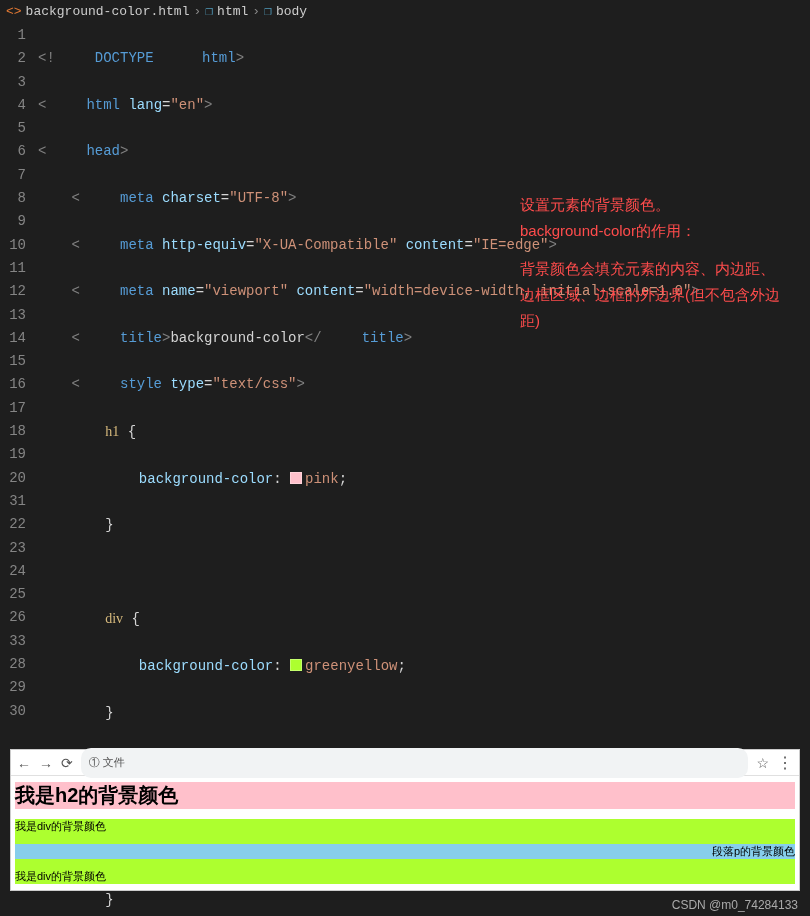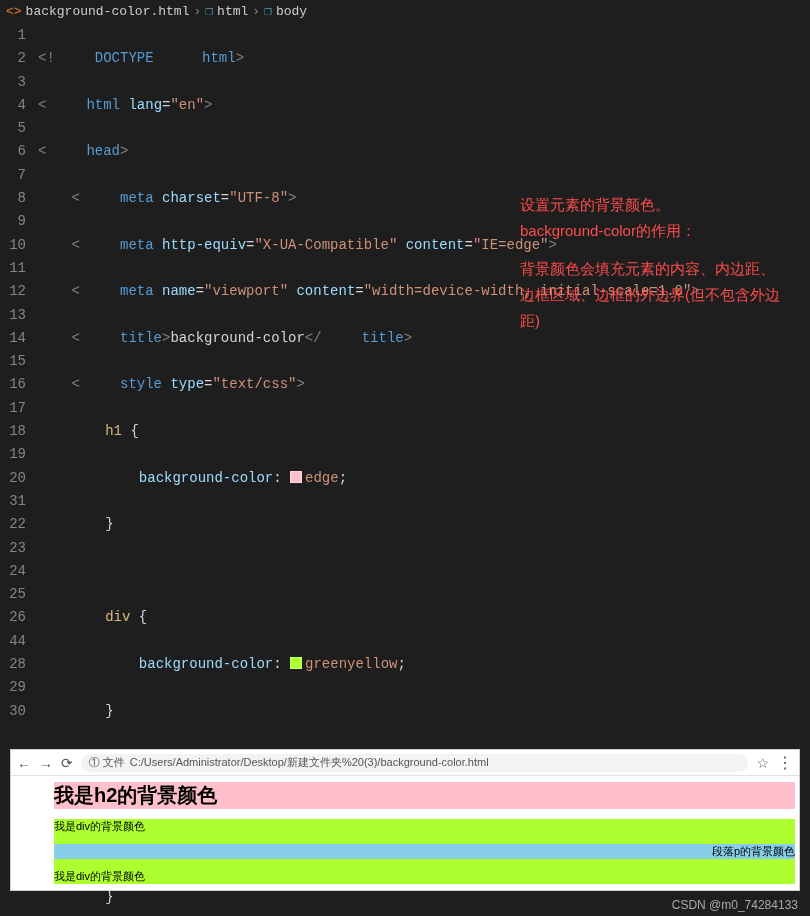--- a/index.html
+++ b/index.html
@@ -56,21 +56,21 @@
     line-height: 26px;
     pointer-events: none;
     width: 260px;
   }
   .annotation .blk2 { margin-top: 12px; }
   
   .c-gray { color: #808080; }
   .c-blue { color: #569cd6; margin-left: 40px; }
   .c-lightblue { color: #9cdcfe; }
   .c-string { color: #ce9178; }
-  .c-yellow { color: #d7ba7d; }
+  .c-yellow { color: #d7ba7d; font-family: Liberation Serif, serif; }
   .c-white { color: #d4d4d4; }
   .swatch {
     display: inline-block;
     width: 12px; height: 12px;
     vertical-align: -1px;
     margin-right: 3px;
     border: 1px solid rgba(255,255,255,0.3);
   }
   .sw-pink { background: pink; }
   .sw-greenyellow { background: greenyellow; }
@@ -94,33 +94,32 @@
     border-bottom: 1px solid #e0e0e0;
     padding: 0 6px;
     gap: 8px;
   }
   .bb-arrow { color: #555; font-size: 14px; }
   .bb-reload { color: #555; font-size: 14px; }
   .bb-url {
     flex: 1;
     display: flex;
     align-items: center;
-    height: 18px;
+    height: 30px;
     background: #f1f3f4;
     border-radius: 10px;
     padding: 0 8px;
     font-size: 11px;
     color: #555;
     gap: 5px;
   }
   .bb-star { color: #555; font-size: 14px; }
   .bb-menu { color: #555; font-size: 16px; }
   .page {
     padding: 2px 4px 6px 4px;
-    margin-left: 39px;
   }
   .page h2 {
     font-size: 20px;
     font-weight: bold;
     margin: 4px 0 10px 0;
     background: pink;
     color: #000;
     font-family: "Microsoft YaHei", sans-serif;
   }
   .page .divblock {
@@ -177,36 +176,36 @@
     <div>17</div>
     <div>18</div>
     <div>19</div>
     <div>20</div>
     <div>31</div>
     <div>22</div>
     <div>23</div>
     <div>24</div>
     <div>25</div>
     <div>26</div>
-    <div>44</div>
+    <div>33</div>
     <div>28</div>
     <div>29</div>
     <div>30</div>
   </div>
   <div class="code">
 <div><span class="c-gray">&lt;!</span><span class="c-blue">DOCTYPE</span> <span class="c-blue">html</span><span class="c-gray">&gt;</span></div>
 <div><span class="c-gray">&lt;</span><span class="c-blue">html</span> <span class="c-lightblue">lang</span><span class="c-white">=</span><span class="c-string">"en"</span><span class="c-gray">&gt;</span></div>
 <div><span class="c-gray">&lt;</span><span class="c-blue">head</span><span class="c-gray">&gt;</span></div>
 <div>    <span class="c-gray">&lt;</span><span class="c-blue">meta</span> <span class="c-lightblue">charset</span><span class="c-white">=</span><span class="c-string">"UTF-8"</span><span class="c-gray">&gt;</span></div>
 <div>    <span class="c-gray">&lt;</span><span class="c-blue">meta</span> <span class="c-lightblue">http-equiv</span><span class="c-white">=</span><span class="c-string">"X-UA-Compatible"</span> <span class="c-lightblue">content</span><span class="c-white">=</span><span class="c-string">"IE=edge"</span><span class="c-gray">&gt;</span></div>
 <div>    <span class="c-gray">&lt;</span><span class="c-blue">meta</span> <span class="c-lightblue">name</span><span class="c-white">=</span><span class="c-string">"viewport"</span> <span class="c-lightblue">content</span><span class="c-white">=</span><span class="c-string">"width=device-width, initial-scale=1.0"</span><span class="c-gray">&gt;</span></div>
 <div>    <span class="c-gray">&lt;</span><span class="c-blue">title</span><span class="c-gray">&gt;</span><span class="c-white">background-color</span><span class="c-gray">&lt;/</span><span class="c-blue">title</span><span class="c-gray">&gt;</span></div>
 <div>    <span class="c-gray">&lt;</span><span class="c-blue">style</span> <span class="c-lightblue">type</span><span class="c-white">=</span><span class="c-string">"text/css"</span><span class="c-gray">&gt;</span></div>
 <div>        <span class="c-yellow">h1</span> <span class="c-white">{</span></div>
-<div>            <span class="c-lightblue">background-color</span><span class="c-white">: </span><span class="swatch sw-pink"></span><span class="c-string">edge</span><span class="c-white">;</span></div>
+<div>            <span class="c-lightblue">background-color</span><span class="c-white">: </span><span class="swatch sw-pink"></span><span class="c-string">pink</span><span class="c-white">;</span></div>
 <div>        <span class="c-white">}</span></div>
 <div> </div>
 <div>        <span class="c-yellow">div</span> <span class="c-white">{</span></div>
 <div>            <span class="c-lightblue">background-color</span><span class="c-white">: </span><span class="swatch sw-greenyellow"></span><span class="c-string">greenyellow</span><span class="c-white">;</span></div>
 <div>        <span class="c-white">}</span></div>
 <div> </div>
 <div>        <span class="c-yellow">p</span> <span class="c-white">{</span></div>
 <div>            <span class="c-lightblue">background-color</span><span class="c-white">: </span><span class="swatch sw-skyblue"></span><span class="c-string">skyblue</span><span class="c-white">;</span></div>
 <div>        <span class="c-white">}</span></div>
 
@@ -229,21 +228,20 @@
   </div>
 </div>
 
 <div class="preview">
   <div class="browser-bar">
     <span class="bb-arrow">←</span>
     <span class="bb-arrow">→</span>
     <span class="bb-reload">⟳</span>
     <div class="bb-url">
       <span>① 文件</span>
-      <span>C:/Users/Administrator/Desktop/新建文件夹%20(3)/background-color.html</span>
     </div>
     <span class="bb-star">☆</span>
     <span class="bb-menu">⋮</span>
   </div>
   <div class="page">
     <h2>我是h2的背景颜色</h2>
     <div class="divblock">
       <div>我是div的背景颜色</div>
       <div class="pblock">段落p的背景颜色</div>
       <div>我是div的背景颜色</div>

